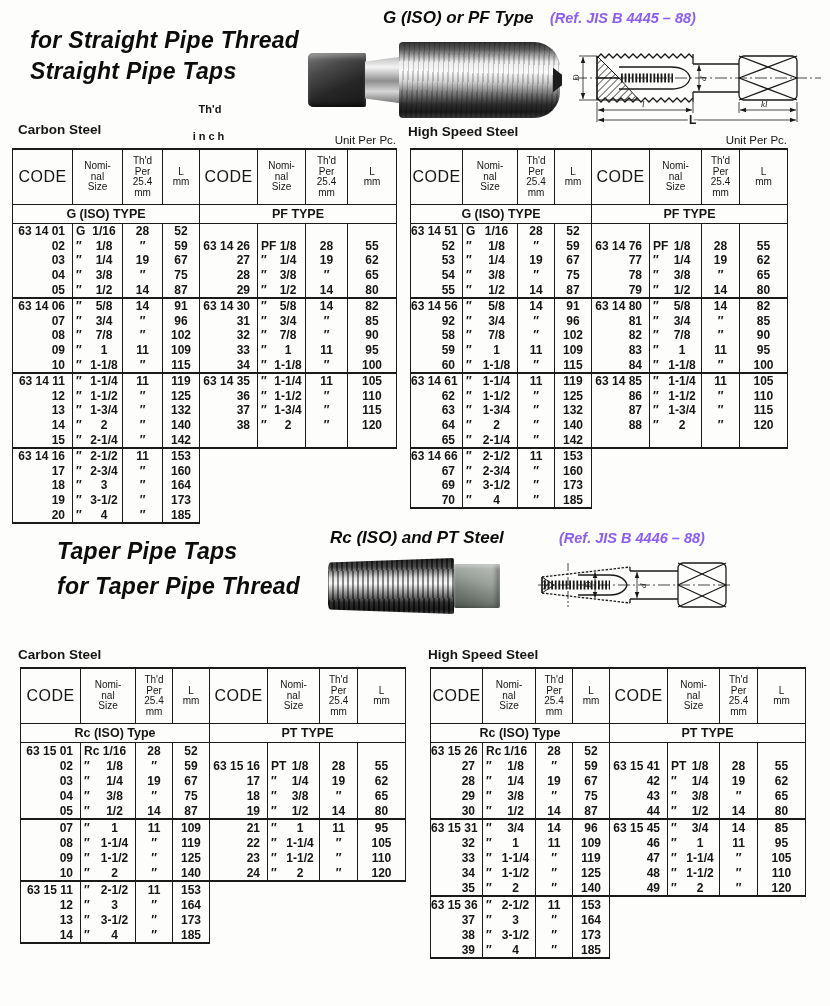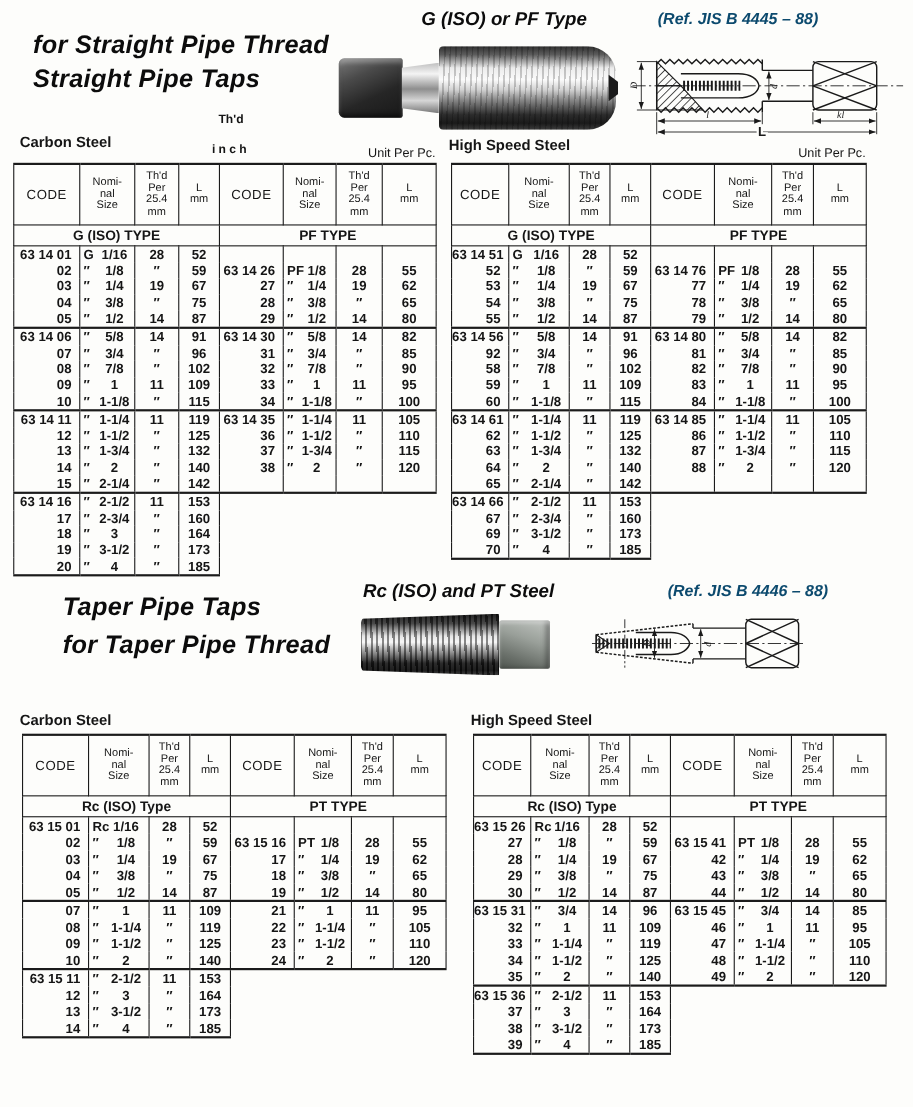--- a/index.html
+++ b/index.html
@@ -1,36 +1,36 @@
 <!DOCTYPE html>
 <html><head>
 <meta charset="utf-8">
 <style>
   html,body{margin:0;padding:0;}
   body{width:830px;height:1006px;position:relative;background:#fdfdfb;overflow:hidden;
        font-family:"Liberation Sans",sans-serif;color:#151515;}
   .abs{position:absolute;}
   .bigtitle{font:italic bold 23px/31px "Liberation Sans",sans-serif;color:#0c0c0c;letter-spacing:.3px;}
   .typeheading{position:absolute;font:italic bold 17px/1 "Liberation Sans",sans-serif;color:#0c0c0c;}
-  .refnote{position:absolute;font:italic bold 14.5px/1 "Liberation Sans",sans-serif;color:#0c4a6e;margin-left:48px;}
+  .refnote{position:absolute;font:italic bold 14.5px/1 "Liberation Sans",sans-serif;color:#8b5cf6;}
   .mat{position:absolute;font:bold 13.5px/1 "Liberation Sans",sans-serif;}
   .unit{position:absolute;font:400 11.5px/1 "Liberation Sans",sans-serif;width:100px;text-align:right;}
   .thdnote{position:absolute;left:185px;top:96px;width:50px;text-align:center;
            font:bold 11px/27px "Liberation Sans",sans-serif;}
   .thdnote .inch{letter-spacing:3px;}
 
   
   .tblhost{position:absolute;}
   table.cat{border-collapse:collapse;table-layout:fixed;width:100%;
             font:bold 12px/1 "Liberation Sans",sans-serif;color:#151515;}
   .cat th,.cat td{border-left:1.5px solid #1b1b1b;border-right:1.5px solid #1b1b1b;padding:0;overflow:hidden;}
   .cat tr.cols th{border-top:2px solid #1b1b1b;border-bottom:1.5px solid #1b1b1b;
                   font:400 10px/10.5px "Liberation Sans",sans-serif;white-space:pre-line;
                   text-align:center;vertical-align:middle;height:54px;}
-  .cat tr.cols th.h-code{font-size:12px;letter-spacing:.5px;}
+  .cat tr.cols th.h-code{font-size:16px;letter-spacing:.5px;}
   .cat tr.bands td{border-bottom:1.5px solid #1b1b1b;text-align:center;
                    font:bold 12.5px/1 "Liberation Sans",sans-serif;height:18px;vertical-align:middle;}
   .cat tbody td{vertical-align:middle;}
   .s1 tbody td{height:14.6px;}
   .s2 tbody td{height:15px;}
   .cat tbody + tbody tr:first-child td{border-top:2px solid #1b1b1b;}
   .cat tbody.last tr:last-child td:not(.void){border-bottom:2px solid #1b1b1b;}
   .cat td.void{border:none;}
   .cat td.c-code{text-align:right;padding-right:7px;white-space:nowrap;}
   .cat td.c-thd,.cat td.c-len{text-align:center;}

